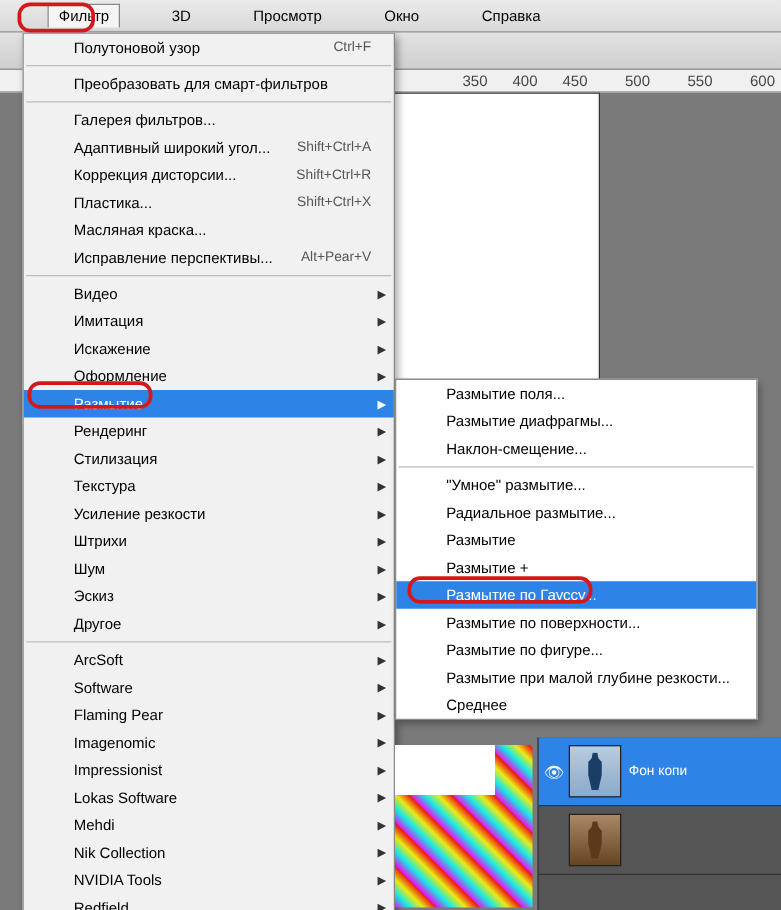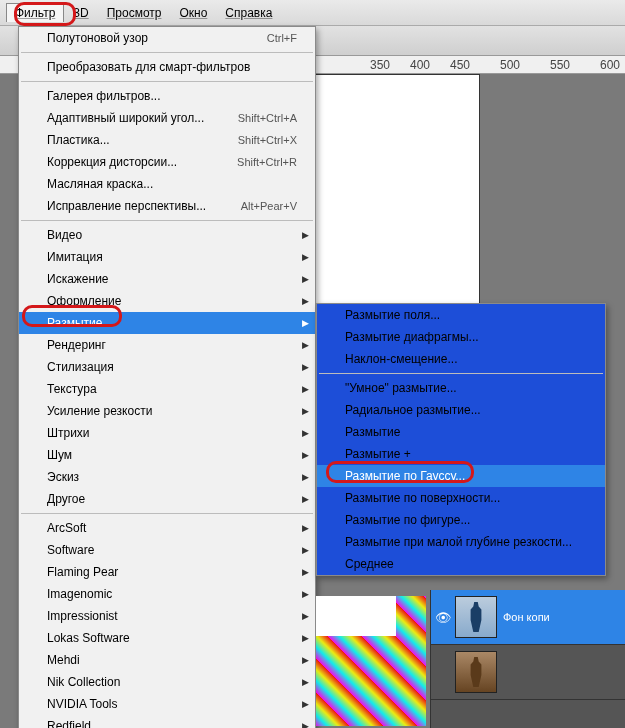--- a/index.html
+++ b/index.html
@@ -1,38 +1,38 @@
 <!DOCTYPE html>
 <html><head>
 <meta charset="utf-8">
 <style>
   * { box-sizing: border-box; margin: 0; padding: 0; font-family: Tahoma, Arial, sans-serif; font-size: 12px; }
   body { width: 625px; height: 728px; background: #7a7a7a; overflow: hidden; position: relative; }
   
   .menubar { background: linear-gradient(#eaeaea,#d9d9d9); height: 26px; display: flex; align-items: center; padding: 0 6px; border-bottom: 1px solid #aaa; }
-  .menubar-item { padding: 3px 9px; cursor: default; text-decoration: underline; text-decoration-color: rgba(0,0,0,0.35); }
+  .menubar-item { padding: 3px 9px; cursor: default; text-decoration-color: rgba(0,0,0,0.35); margin-left: 32px; }
   .menubar-item.active { background: #f5f5f5; border: 1px solid #888; border-bottom: none; padding: 2px 8px; }
   
   .ruler { position: absolute; top: 56px; left: 0; right: 0; height: 18px; background: #f0f0f0; border-bottom: 1px solid #999; display: flex; align-items: center; font-size: 9px; color: #444; }
   .ruler span { position: absolute; top: 2px; }
   .r350 { left: 370px; } .r400 { left: 410px; } .r450 { left: 450px; } .r500 { left: 500px; } .r550 { left: 550px; } .r600 { left: 600px; }
   
   .toolbar2 { position: absolute; top: 26px; left: 0; right: 0; height: 30px; background: linear-gradient(#e2e2e2,#cfcfcf); border-bottom: 1px solid #999; }
   
   .canvas-area { position: absolute; top: 74px; left: 300px; width: 180px; height: 230px; background: #fff; border: 1px solid #333; }
   
   .dropdown { position: absolute; top: 26px; left: 18px; width: 298px; background: #f1f1f1; border: 1px solid #8a8a8a; box-shadow: 2px 3px 6px rgba(0,0,0,0.35); }
-  .menu-item { display: flex; align-items: center; justify-content: space-between; padding: 4px 18px 4px 28px; cursor: default; position: relative; }
+  .menu-item { display: flex; align-items: center; justify-content: space-between; padding: 4px 18px 4px 40px; cursor: default; position: relative; }
   .menu-item.highlighted { background: #2e84e6; color: #fff; }
   .menu-sep { height: 1px; background: #bcbcbc; margin: 3px 2px; }
   .shortcut { color: #555; font-size: 11px; }
   .arrow { font-size: 9px; color: #333; position: absolute; right: 6px; }
   .menu-item.highlighted .arrow { color: #fff; }
   
-  .submenu { position: absolute; top: 303px; left: 316px; width: 290px; background: #1d4ed8; border: 1px solid #8a8a8a; box-shadow: 2px 3px 6px rgba(0,0,0,0.35); }
+  .submenu { position: absolute; top: 303px; left: 316px; width: 290px; background: #ffffff; border: 1px solid #8a8a8a; box-shadow: 2px 3px 6px rgba(0,0,0,0.35); }
   
   .circle-red { position: absolute; border: 3px solid #d4181a; border-radius: 10px; pointer-events: none; }
   .c1 { top: 2px; left: 14px; width: 62px; height: 24px; }
   .c2 { top: 305px; left: 22px; width: 100px; height: 22px; }
   .c3 { top: 461px; left: 326px; width: 148px; height: 22px; }
   
   .layers-panel { position: absolute; right: 0; top: 590px; width: 195px; height: 138px; background: #555; border-left: 1px solid #333; }
   .layer-row { display: flex; align-items: center; height: 55px; border-bottom: 1px solid #333; padding: 2px 4px; gap: 6px; }
   .layer-row.active { background: #2e84e6; color: #fff; }
   .eye { width: 14px; height: 14px; text-align: center; font-size: 13px; }
@@ -82,26 +82,26 @@
     </div>
   <div class="menu-sep"></div>
   <div class="menu-item">
       <span>Галерея фильтров...</span>
     </div>
   <div class="menu-item">
     <span>Адаптивный широкий угол...</span>
     <span class="shortcut">Shift+Ctrl+A</span>
   </div>
   <div class="menu-item">
+    <span>Коррекция дисторсии...</span>
+    <span class="shortcut">Shift+Ctrl+R</span>
+  </div>
+  <div class="menu-item">
     <span>Пластика...</span>
     <span class="shortcut">Shift+Ctrl+X</span>
-  </div>
-  <div class="menu-item">
-    <span>Коррекция дисторсии...</span>
-    <span class="shortcut">Shift+Ctrl+R</span>
   </div>
   <div class="menu-item">
       <span>Масляная краска...</span>
     </div>
   <div class="menu-item">
     <span>Исправление перспективы...</span>
     <span class="shortcut">Alt+Pear+V</span>
   </div>
   <div class="menu-sep"></div>
   <div class="menu-item">

